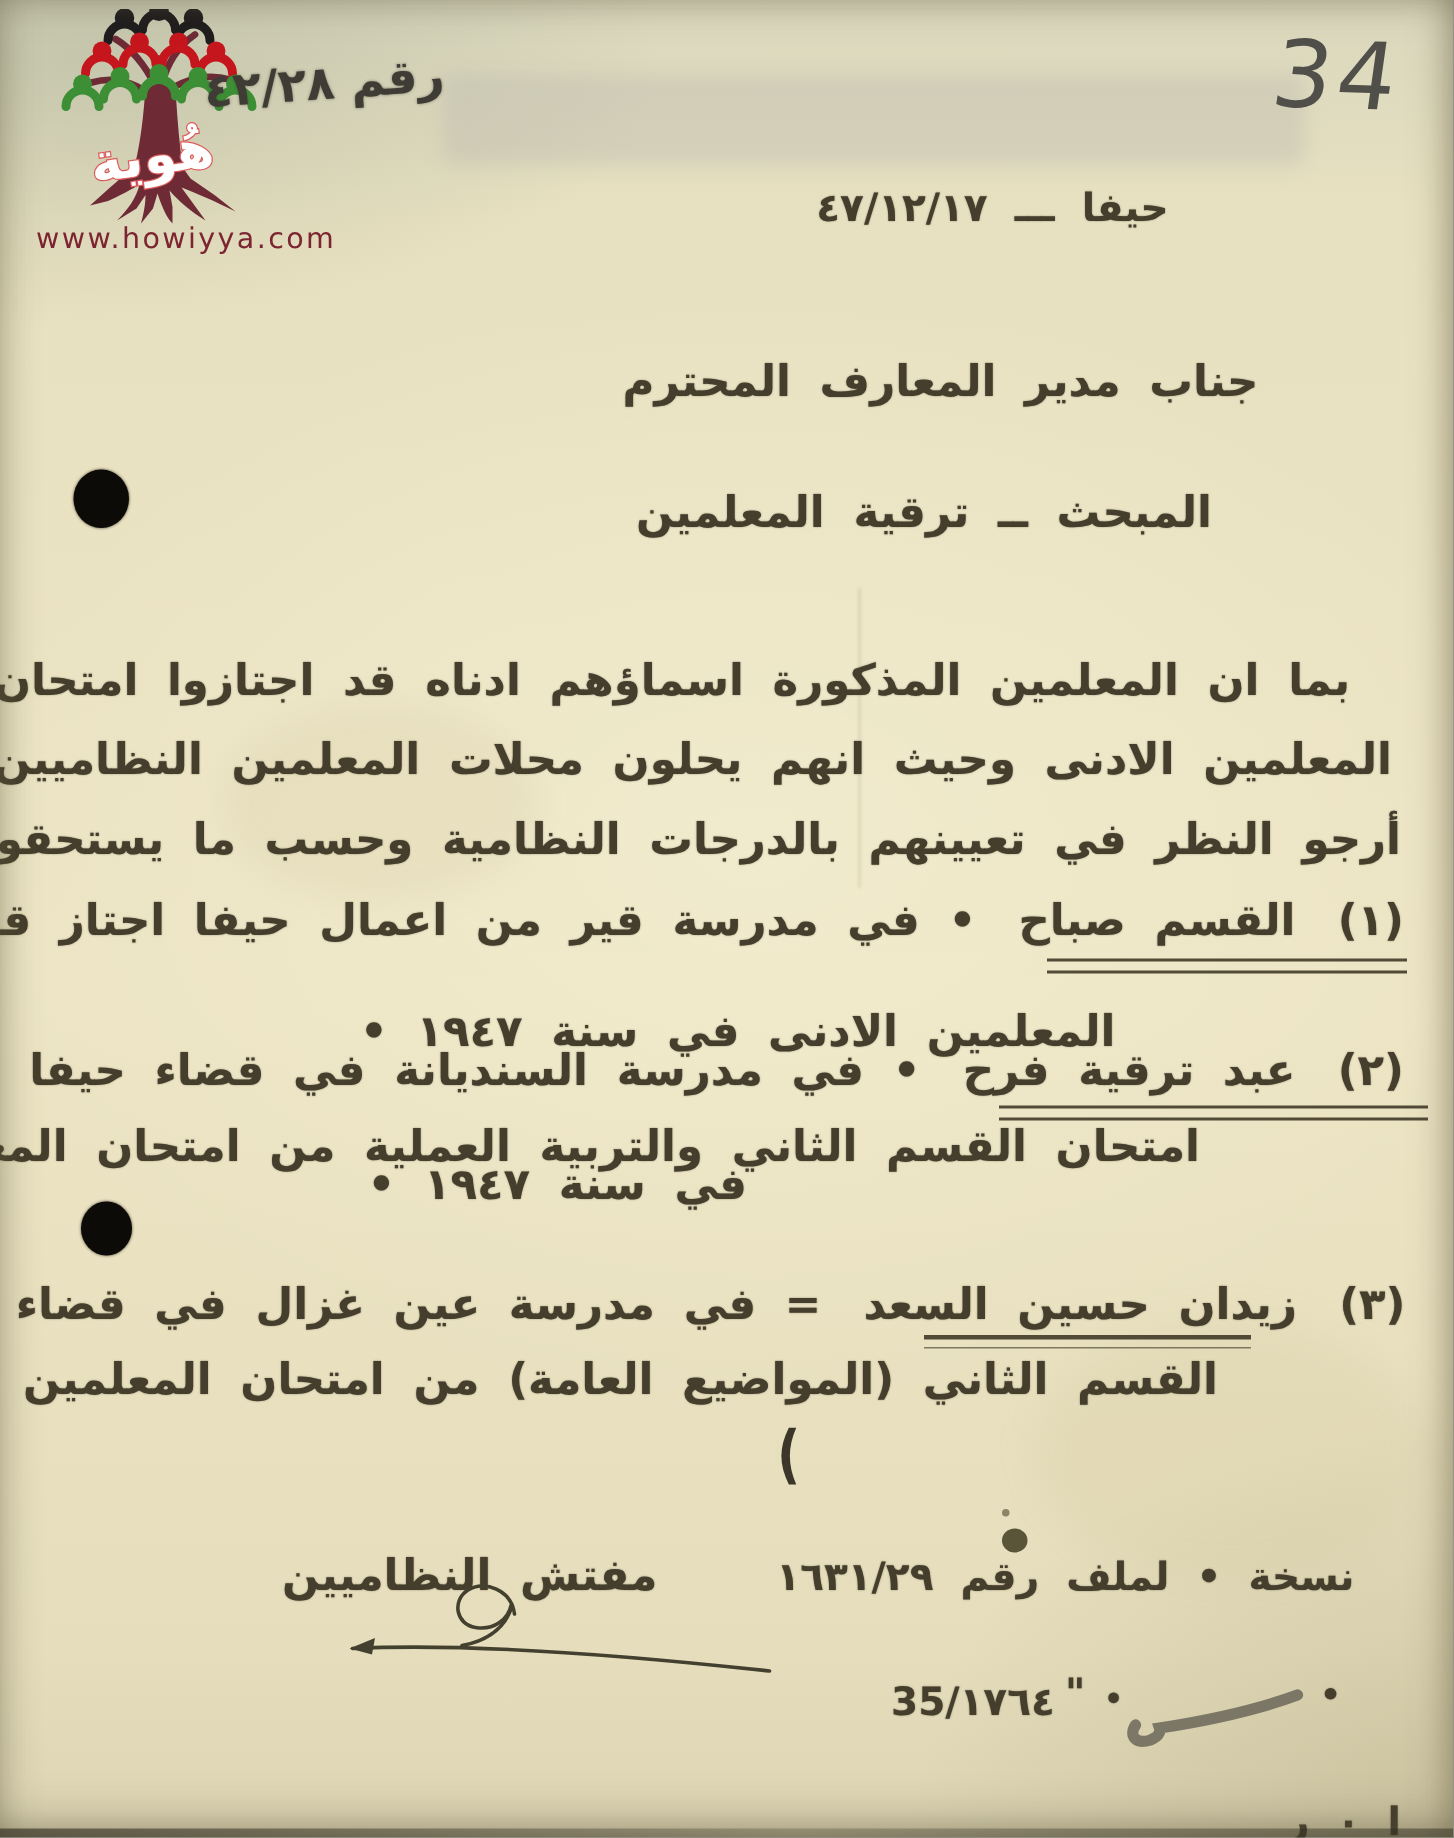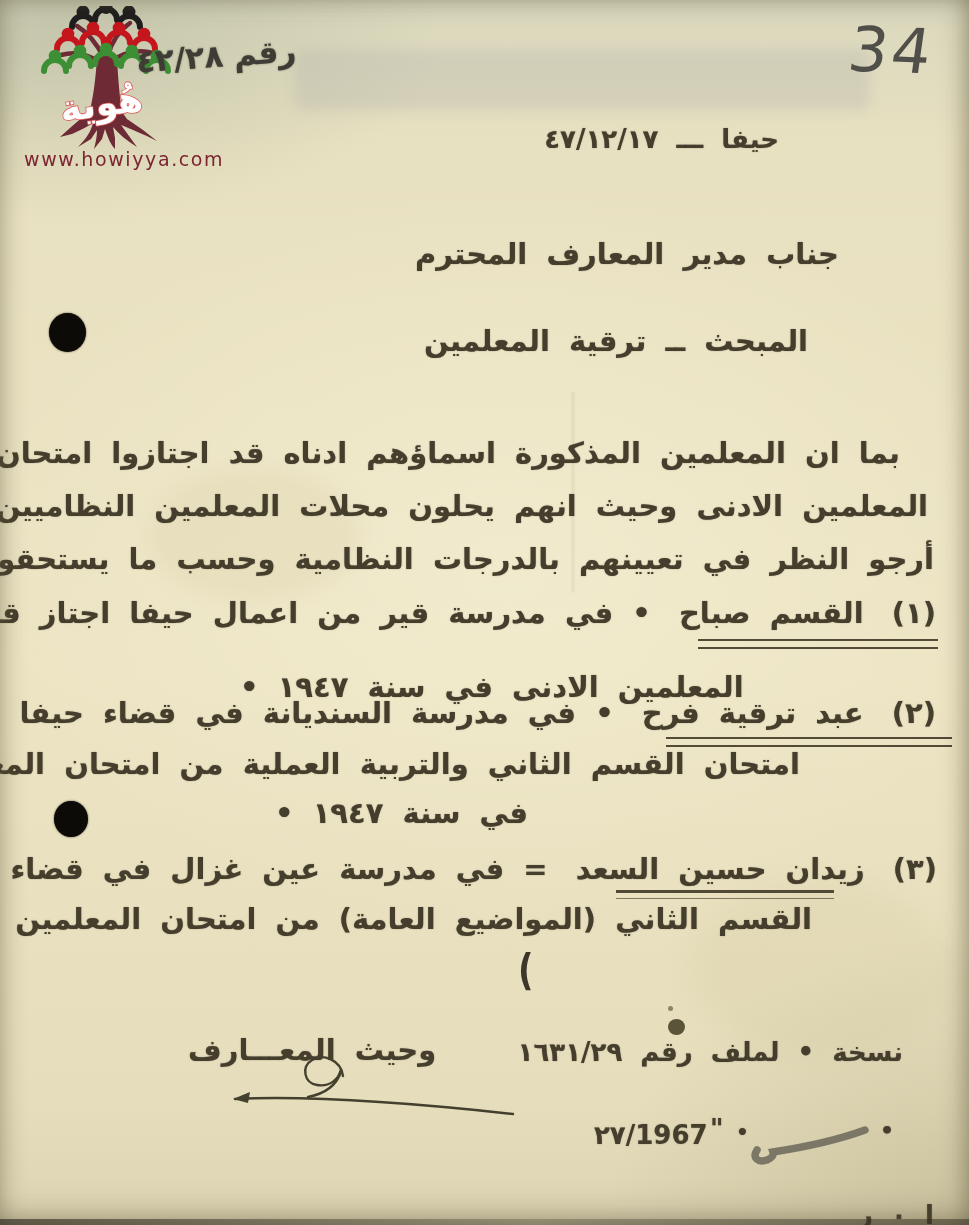--- a/index.html
+++ b/index.html
@@ -134,46 +134,46 @@
   <div class="ul" style="left:698px;top:639px;width:240px;"></div>
   <div class="t" style="top:670px;left:240px;">المعلمين الادنى في سنة ١٩٤٧ •</div>
 
   <div class="t item-line" style="top:696px;right:33px;">
     <span>(٢)</span>
     <span>عبد ترقية فرح</span>
     <span>• في مدرسة السنديانة في قضاء حيفا • اجتاز</span>
   </div>
   <div class="ul" style="left:666px;top:737px;width:286px;"></div>
   <div class="t" style="top:747px;right:169px;">امتحان القسم الثاني والتربية العملية من امتحان المعلمين الادنى</div>
-  <div class="t" style="top:796px;left:245px;margin-left:30px;">في سنة ١٩٤٧ •</div>
+  <div class="t" style="top:772px;left:245px;">في سنة ١٩٤٧ •</div>
 
   <div class="t item-line" style="top:852px;right:32px;">
     <span>(٣)</span>
     <span>زيدان حسين السعد</span>
     <span>= في مدرسة عين غزال في قضاء حيفا • اجتاز</span>
   </div>
   <div class="ul3" style="left:616px;top:890px;width:218px;"></div>
   <div class="t" style="top:902px;right:157px;">القسم الثاني (المواضيع العامة) من امتحان المعلمين الادنى في</div>
   <div class="tail-mark">(</div>
 
   <div class="ink-dot" style="left:668px;top:1019px;width:17px;height:16px;background:#5a5438;"></div>
   <div class="ink-dot" style="left:668px;top:1006px;width:5px;height:5px;background:#8a8468;"></div>
 
-  <div class="t" style="top:1033px;left:188px;">وحيث المعـــارف</div>
+  <div class="t" style="top:1033px;left:188px;">مفتش النظاميين</div>
   <svg style="position:absolute;left:205px;top:1046px;" width="320" height="80" viewBox="0 0 320 80">
     <g stroke="#44402f" fill="none" stroke-width="2.4" stroke-linecap="round">
       <path d="M138 30 C136 14,118 7,107 14 C96 21,99 37,112 39 C124 41,134 34,136 23"></path>
       <path d="M136 26 C131 40,119 48,103 51"></path>
       <path d="M30 53 C90 50,180 54,308 68"></path>
     </g>
     <polygon points="28,53 45,46 43,57" fill="#44402f"></polygon>
   </svg>
 
   <div class="t sm" style="top:1037px;right:66px;">نسخة • لملف رقم ١٦٣١/٢٩</div>
-  <div class="t sm" style="top:1120px;left:594px;">1967/٢٧</div>
+  <div class="t sm" style="top:1120px;left:594px;">١٧٦٤/35</div>
   <div class="t sm" style="top:1114px;left:710px;">"</div>
   <div class="t sm" style="top:1120px;left:736px;font-size:20px;">•</div>
   <div class="t sm" style="top:1118px;left:880px;font-size:22px;">•</div>
   <svg style="position:absolute;left:747px;top:1116px;" width="128" height="50" viewBox="0 0 128 50">
     <path d="M10 34 C5 42,11 47,20 44 C25 42,27 39,26 36 C52 32,88 25,118 14" stroke="#716d5e" stroke-width="7.5" fill="none" stroke-linecap="round" opacity="0.9"></path>
   </svg>
 
   <div class="t" style="top:1200px;left:858px;font-size:26px;">ا ٠ ر</div>
 
   <div class="bottom-edge"></div>

